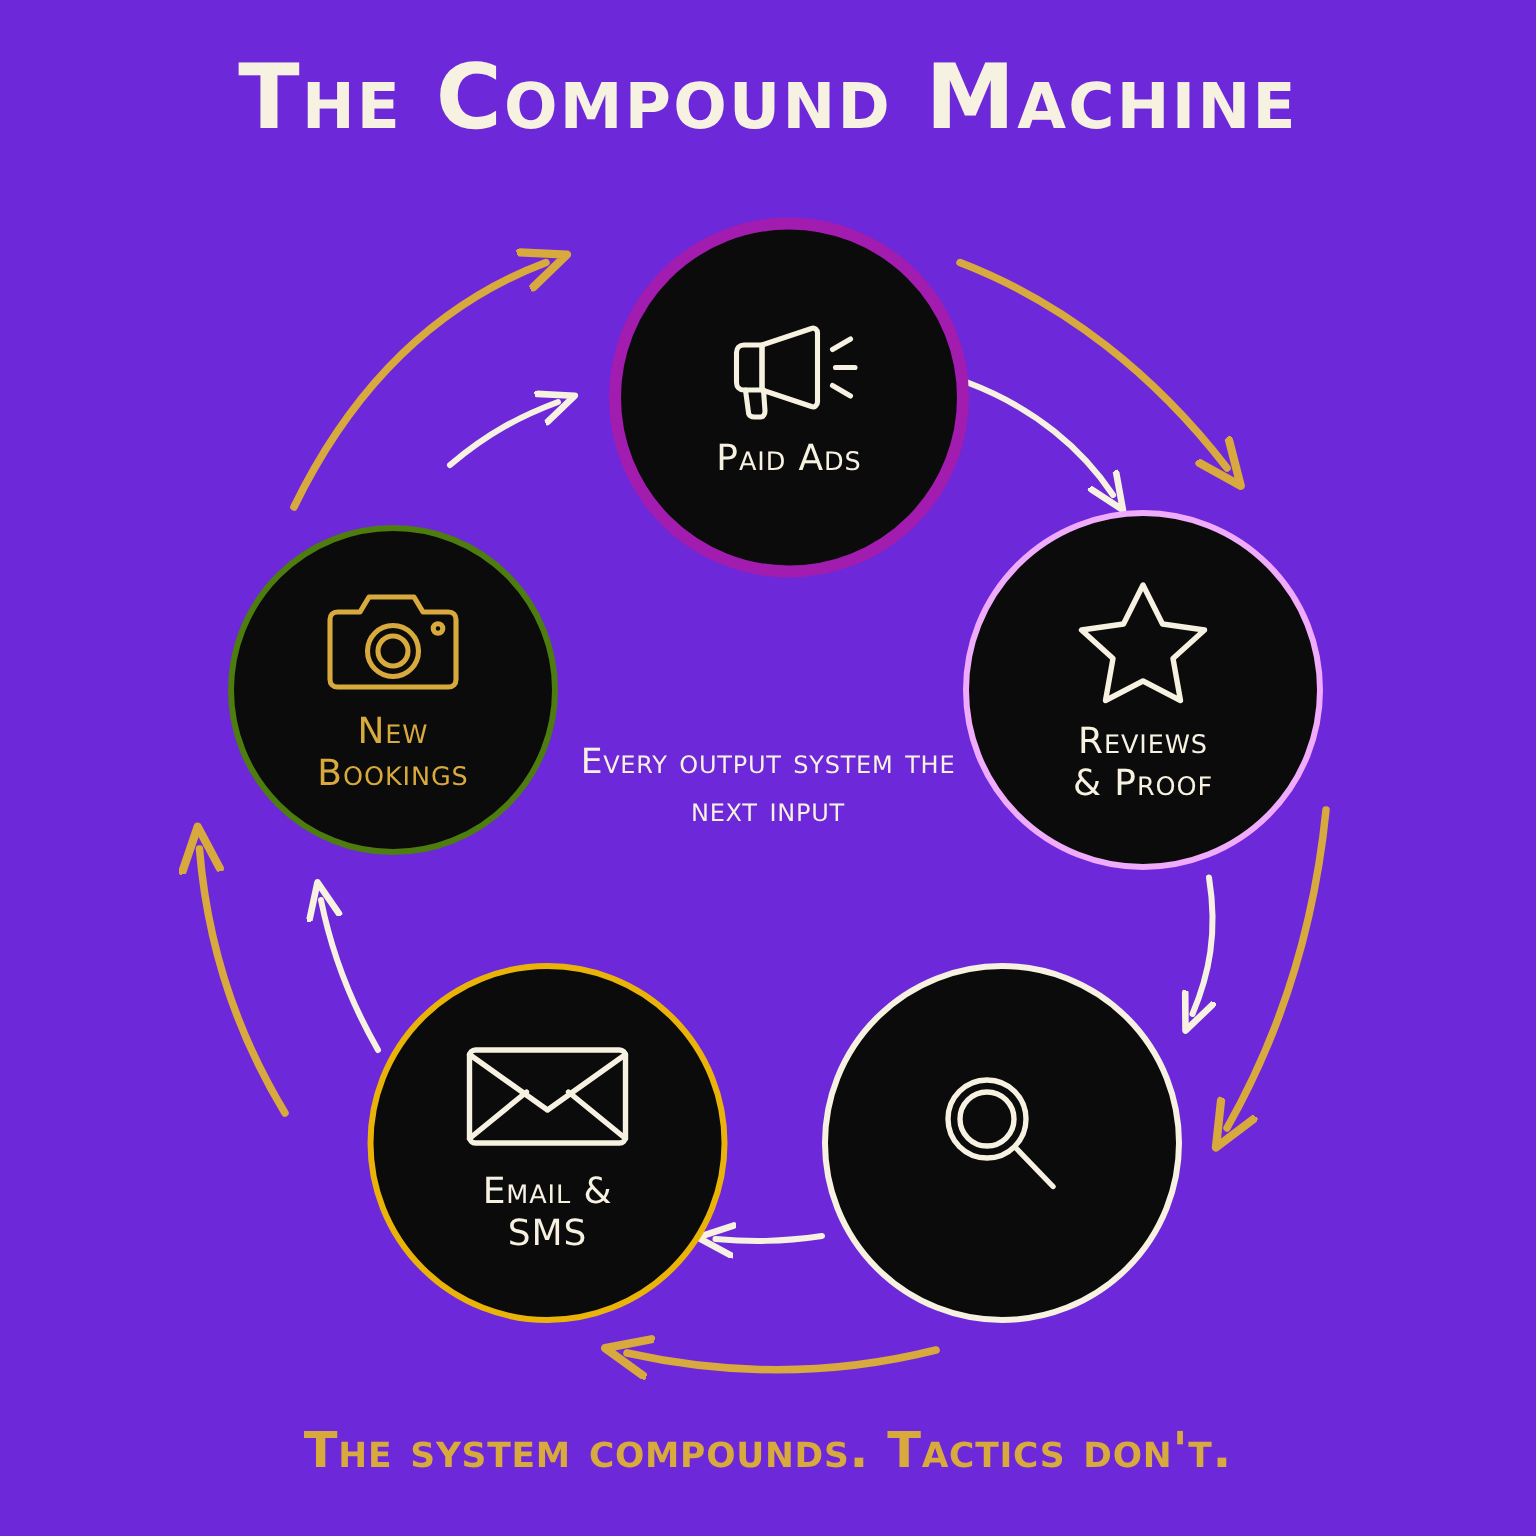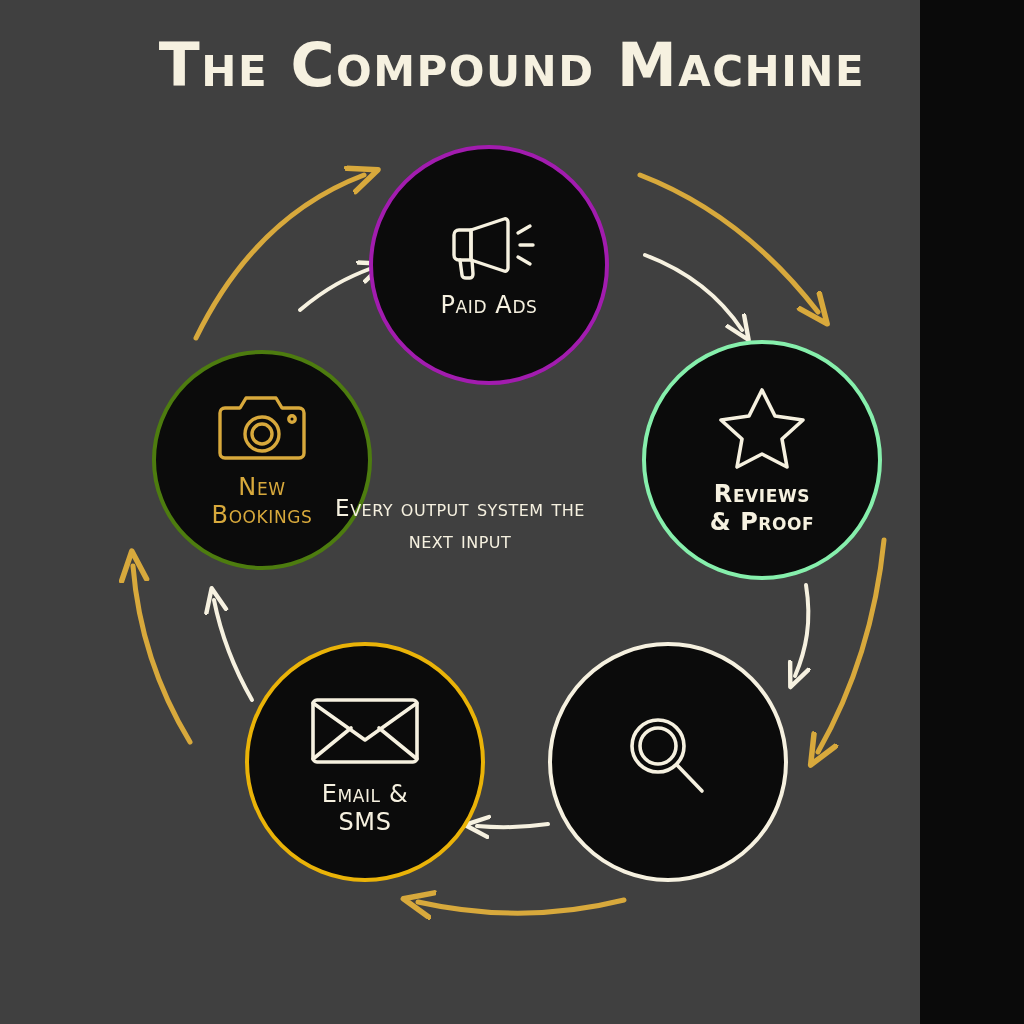--- a/index.html
+++ b/index.html
@@ -8,23 +8,23 @@
     background: #0a0a0a;
   }
   body {
     width: 1024px;
     height: 1024px;
     overflow: hidden;
     font-family: "DejaVu Sans", sans-serif;
   }
   .stage {
     position: relative;
-    width: 920px;
+    width: 1024px;
     height: 1024px;
-    background: #404040;
+    background: #6d28d9;
   }
   .title {
     position: absolute;
     top: 30px;
     left: 0;
     width: 1024px;
     text-align: center;
     color: #f6f1e0;
     font-family: "DejaVu Sans", sans-serif;
     font-size: 60px;
@@ -113,35 +113,35 @@
     <path d="M 252,700 C 232,665 220,630 214,600" fill="none" stroke="#f6f1e0" stroke-width="4" stroke-linecap="round" marker-end="url(#head-cream)"></path>
     <path d="M 300,310 C 326,288 348,277 372,268" fill="none" stroke="#f6f1e0" stroke-width="4" stroke-linecap="round" marker-end="url(#head-cream)"></path>
 
     <path d="M 196,338 C 235,258 290,203 364,175" fill="none" stroke="#d8a93c" stroke-width="5" stroke-linecap="round" marker-end="url(#head-gold)"></path>
     <path d="M 640,175 C 710,202 770,250 818,312" fill="none" stroke="#d8a93c" stroke-width="5" stroke-linecap="round" marker-end="url(#head-gold)"></path>
     <path d="M 884,540 C 876,620 852,692 818,752" fill="none" stroke="#d8a93c" stroke-width="5" stroke-linecap="round" marker-end="url(#head-gold)"></path>
     <path d="M 624,900 C 560,916 490,918 418,902" fill="none" stroke="#d8a93c" stroke-width="5" stroke-linecap="round" marker-end="url(#head-gold)"></path>
     <path d="M 190,742 C 156,686 138,628 133,566" fill="none" stroke="#d8a93c" stroke-width="5" stroke-linecap="round" marker-end="url(#head-gold)"></path>
   </svg>
 
-  <div class="node" style="left:369px; top:145px; width:240px; height:240px; border:4px solid #a21caf; color:#f6f1e0;">
+  <div class="node" style="left:406px; top:145px; width:240px; height:240px; border:8px solid #a21caf; color:#f6f1e0;">
     <span class="icon">
       <svg width="110" height="72" viewBox="0 0 110 72" fill="none" stroke="#f6f1e0" stroke-width="3.4" stroke-linecap="round" stroke-linejoin="round">
         <path d="M20 24 L20 44 C20 47 22 49 25 49 L37 49 L37 19 L25 19 C22 19 20 21 20 24 Z"></path>
         <path d="M37 19 L70 8 C72 7 74 9 74 11 L74 57 C74 59 72 61 70 60 L37 49 Z"></path>
         <path d="M26 49 L28 64 C28 66 30 67 32 67 L36 67 C38 67 39 65 39 63 L38 49"></path>
         <path d="M84 22 L96 15"></path>
         <path d="M86 34 L99 34"></path>
         <path d="M84 46 L96 53"></path>
       </svg>
     </span>
     <span class="label">Paid Ads</span>
   </div>
 
-  <div class="node" style="left:642px; top:340px; width:240px; height:240px; border:4px solid #86efac; color:#f6f1e0;font-weight:bold;">
+  <div class="node" style="left:642px; top:340px; width:240px; height:240px; border:4px solid #f0abfc; color:#f6f1e0;">
     <span class="icon">
       <svg width="92" height="88" viewBox="0 0 92 88" fill="none" stroke="#f6f1e0" stroke-width="3.6" stroke-linecap="round" stroke-linejoin="round">
         <path d="M46 6 L59 32 L87 36 L66 55 L71 83 L46 70 L21 83 L26 55 L5 36 L33 32 Z"></path>
       </svg>
     </span>
     <span class="label">Reviews
 &amp; Proof</span>
   </div>
 
   <div class="node" style="left:548px; top:642px; width:240px; height:240px; border:4px solid #f6f1e0; color:#f6f1e0;">
@@ -175,14 +175,15 @@
         <circle cx="50" cy="43" r="10"></circle>
         <circle cx="80" cy="28" r="3.2"></circle>
       </svg>
     </span>
     <span class="label">New
 Bookings</span>
   </div>
 
   <div class="center-note">Every output system the next input</div>
 
+  <div class="footer">The system compounds. Tactics don't.</div>
 
 </div>
 
 </body></html>

